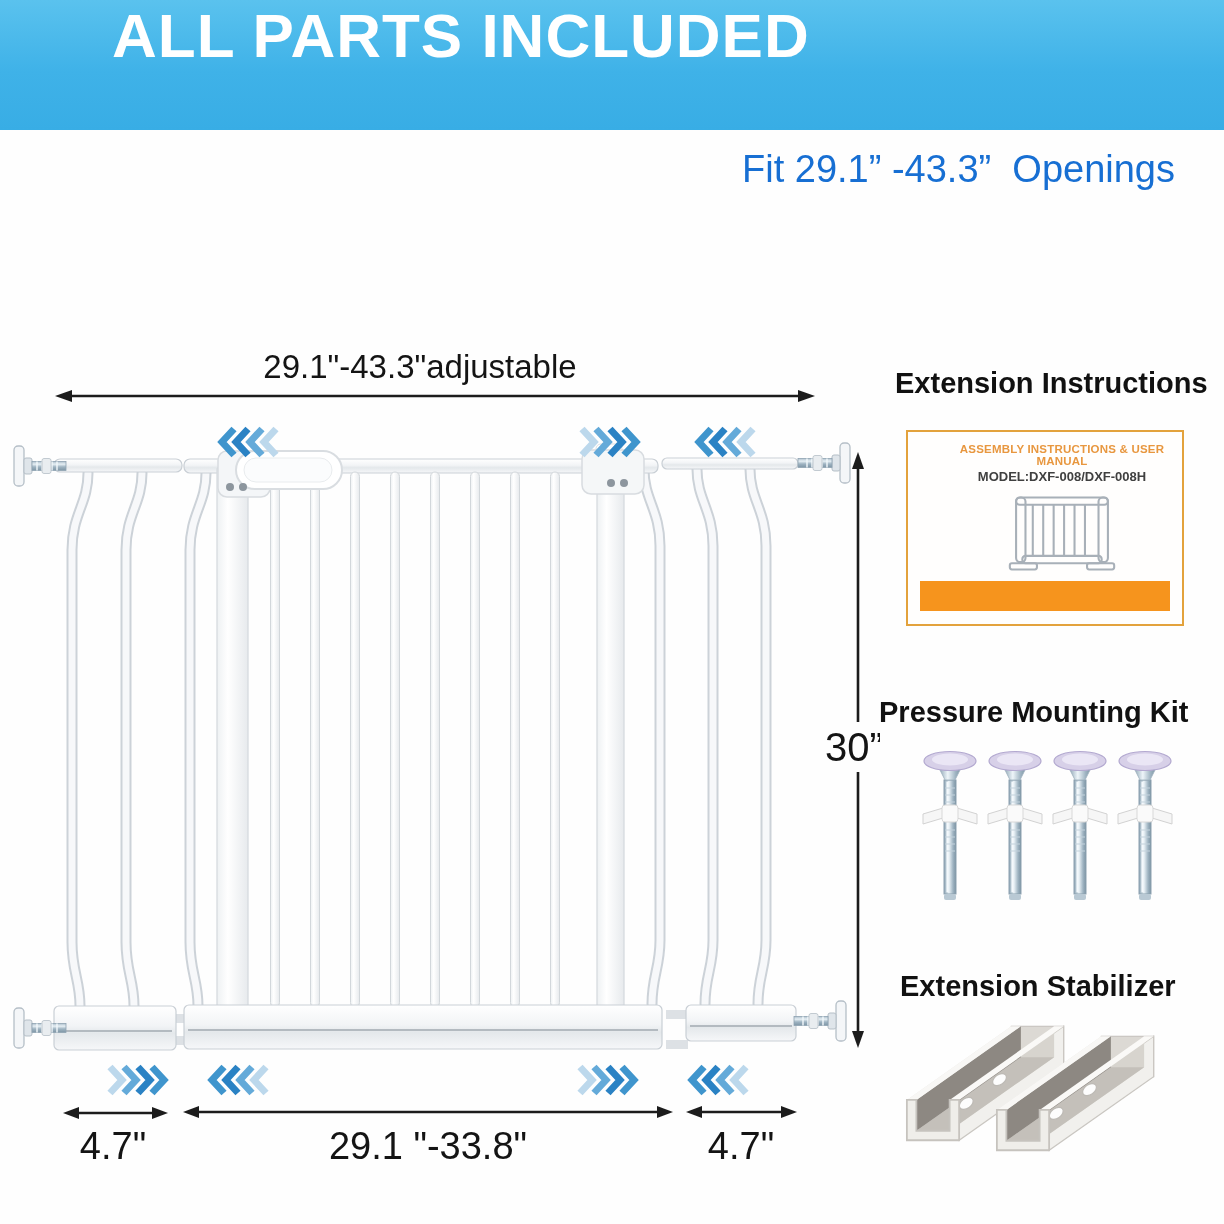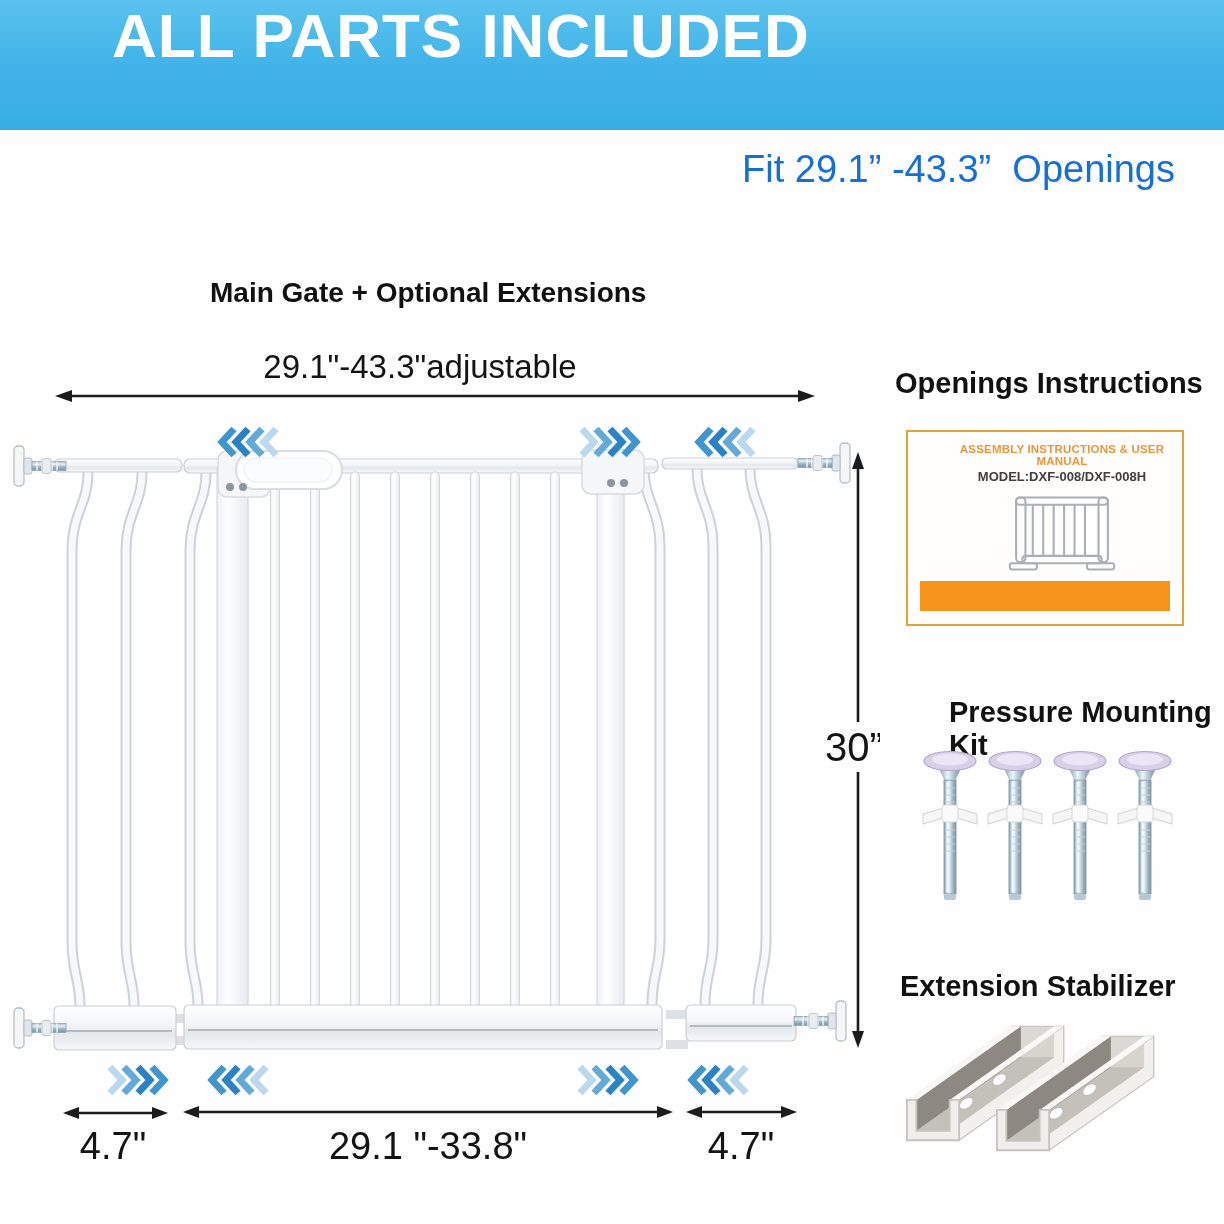--- a/index.html
+++ b/index.html
@@ -95,21 +95,20 @@
       </g>
     </defs>
   </svg>
 
   <div class="banner">
     <div class="banner-title">ALL PARTS INCLUDED</div>
   </div>
 
   <div class="fit-line">Fit 29.1” -43.3”  Openings</div>
 
-  <div class="diagram-title">Main Gate + Optional Extensions</div>
 
   <svg id="gate-svg" width="880" height="860" viewBox="0 320 880 860">
     <defs>
       <g id="chev" fill="none" stroke-width="7">
         <path d="M4,3 L16,16 L4,29" stroke="#bcd8ec"></path>
         <path d="M18,3 L30,16 L18,29" stroke="#64aad9"></path>
         <path d="M32,3 L44,16 L32,29" stroke="#2a82c4"></path>
         <path d="M46,3 L58,16 L46,29" stroke="#3f95cd"></path>
       </g>
     </defs>
@@ -219,21 +218,21 @@
       <path d="M673,1112 L657,1106 L657,1118 Z" fill="#1c1c1c"></path>
       <line x1="699" y1="1112" x2="784" y2="1112" stroke="#1c1c1c" stroke-width="2.4"></line>
       <path d="M686,1112 L702,1106 L702,1118 Z" fill="#1c1c1c"></path>
       <path d="M797,1112 L781,1106 L781,1118 Z" fill="#1c1c1c"></path>
       <text class="dim-label" x="113" y="1159" text-anchor="middle">4.7"</text>
       <text class="dim-label" x="428" y="1159" text-anchor="middle">29.1 "-33.8"</text>
       <text class="dim-label" x="741" y="1159" text-anchor="middle">4.7"</text>
     </g>
   </svg>
 
-  <div class="h2" style="left:895px;top:367px;">Openings Instructions</div>
+  <div class="h2" style="left:895px;top:367px;">Extension Instructions</div>
 
   <div class="manual-card">
     <div class="manual-header">ASSEMBLY INSTRUCTIONS &amp; USER MANUAL</div>
     <div class="manual-model">MODEL:DXF-008/DXF-008H</div>
     <svg class="manual-gate" width="118" height="96" viewBox="0 0 104 92" fill="none" stroke="#a8b0b8" stroke-width="2">
       <rect x="8" y="10" width="88" height="7" rx="3.5"></rect>
       <rect x="8" y="10" width="9" height="62" rx="4"></rect>
       <rect x="87" y="10" width="9" height="62" rx="4"></rect>
       <line x1="24" y1="17" x2="24" y2="66"></line>
         <line x1="34" y1="17" x2="34" y2="66"></line>
@@ -241,21 +240,21 @@
         <line x1="54" y1="17" x2="54" y2="66"></line>
       <line x1="64" y1="17" x2="64" y2="66"></line>
         <line x1="74" y1="17" x2="74" y2="66"></line>
       <rect x="14" y="66" width="76" height="7" rx="3"></rect>
       <rect x="2" y="73" width="26" height="6" rx="2"></rect>
       <rect x="76" y="73" width="26" height="6" rx="2"></rect>
     </svg>
     <div class="manual-bar"></div>
   </div>
 
-  <div class="h2" style="left:949px;top:696px;">Pressure Mounting Kit</div>
+  <div class="h2" style="left:879px;top:696px;">Pressure Mounting Kit</div>
 
   <div class="bolt-row">
     <svg width="58" height="158" viewBox="0 0 58 158">
         <use href="#boltIcon"></use>
       </svg>
     <svg width="58" height="158" viewBox="0 0 58 158">
         <use href="#boltIcon"></use>
       </svg>
     <svg width="58" height="158" viewBox="0 0 58 158">
         <use href="#boltIcon"></use>

